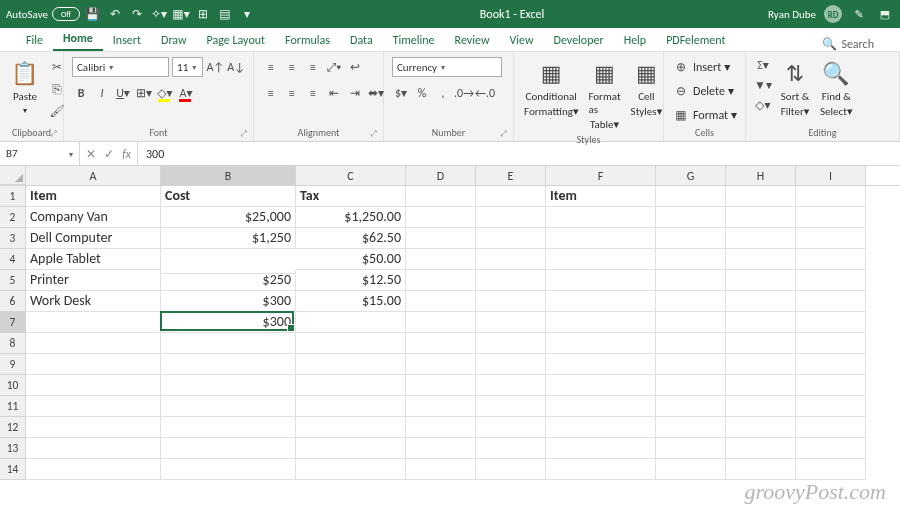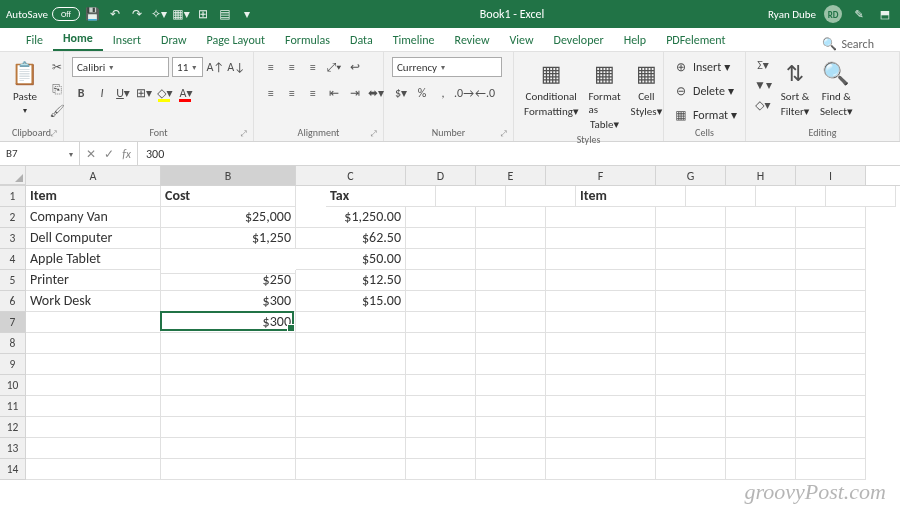--- a/index.html
+++ b/index.html
@@ -313,21 +313,21 @@
         <div class="rowhead">10</div>
         <div class="rowhead">11</div>
         <div class="rowhead">12</div>
         <div class="rowhead">13</div>
         <div class="rowhead">14</div>
       </div>
     <div class="cells" id="cells">
         <div class="cellrow">
           <div class="cell bold" style="width: 135px;">Item</div>
           <div class="cell bold" style="width: 135px;">Cost</div>
-          <div class="cell bold" style="width: 110px; margin-left: 30px;">Tax</div>
+          <div class="cell bold" style="width: 110px;">Tax</div>
           <div class="cell" style="width: 70px;"></div>
           <div class="cell" style="width: 70px;"></div>
           <div class="cell bold" style="width: 110px;">Item</div>
           <div class="cell" style="width: 70px;"></div>
           <div class="cell" style="width: 70px;"></div>
           <div class="cell" style="width: 70px;"></div>
         </div>
         <div class="cellrow">
           <div class="cell" style="width: 135px;">Company Van</div>
           <div class="cell right" style="width: 135px;">$25,000</div>

